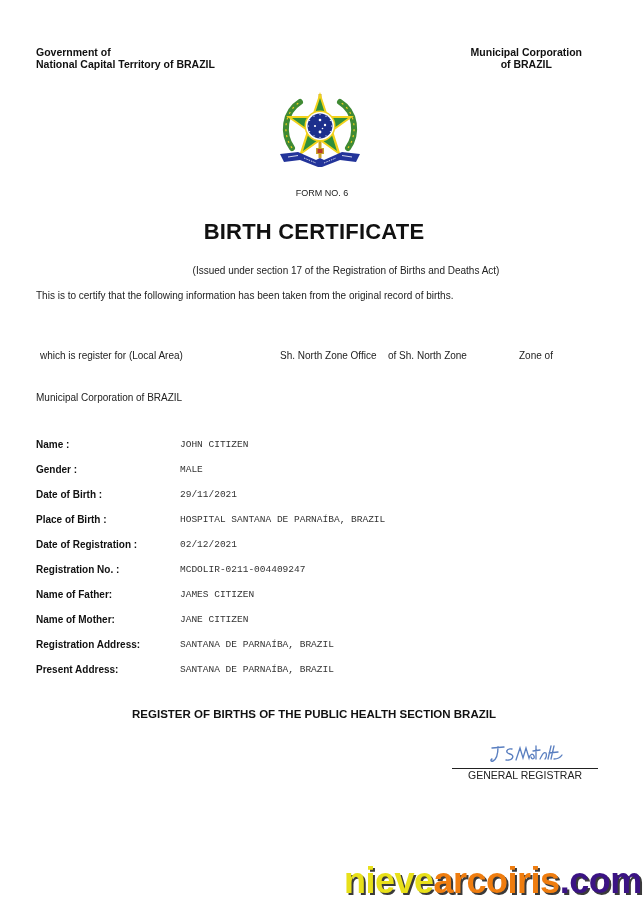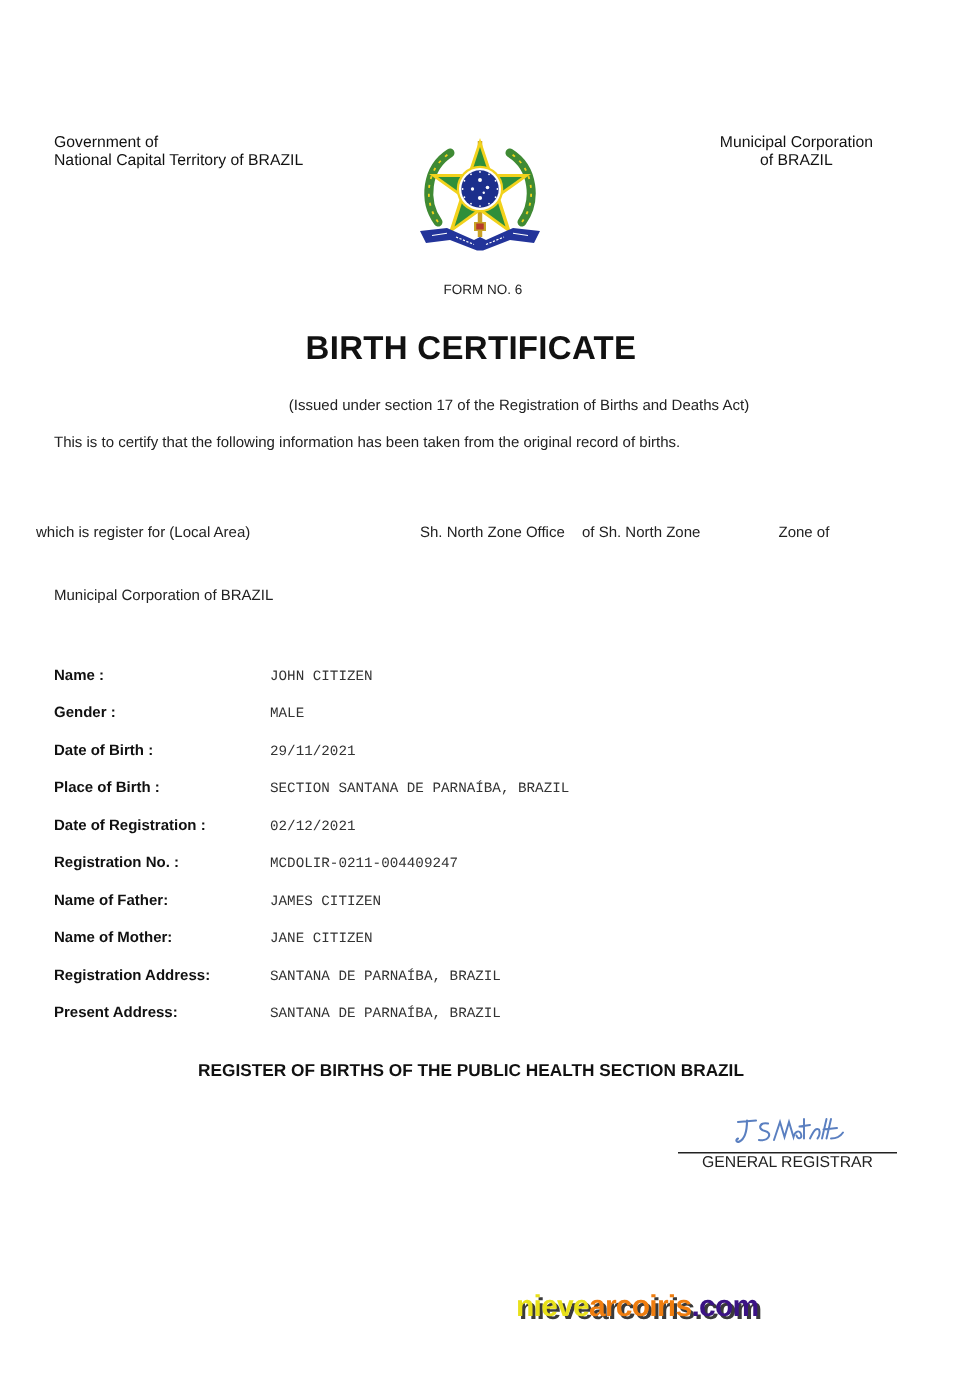--- a/index.html
+++ b/index.html
@@ -10,25 +10,24 @@
     body {
       width: 644px;
       height: 915px;
       position: relative;
       overflow: hidden;
       font-family: "Liberation Sans", sans-serif;
       color: #111111;
     }
     .abs { position: absolute; }
     .hdr {
-      font-weight: normal;
+      font-weight: bold;
       font-size: 10.5px;
       line-height: 12px;
       color: #111;
-      margin-top: 43px;
     }
     .hdr-left { left: 36px; top: 46px; }
     .hdr-right { right: 62px; top: 46px; text-align: center; }
 
     .emblem { left: 278px; top: 90px; width: 84px; height: 78px; }
 
     .form-no {
       left: 0; width: 644px; top: 188px;
       text-align: center; font-size: 9px; color: #222;
     }
@@ -38,31 +37,31 @@
       letter-spacing: 0.2px;
     }
     .subtitle {
       left: 0; width: 628px; top: 265px;
       text-align: center; font-size: 10px; color: #222; padding-left: 32px;
     }
     .para {
       font-size: 10px; color: #222;
     }
     .p1 { left: 36px; top: 290px; }
-    .p2a { left: 24px; top: 350px; }
+    .p2a { left: 40px; top: 350px; }
     .p2b { left: 243px; top: 350px; margin-left: 37px; }
     .p2c { left: 388px; top: 350px; }
     .p2d { left: 519px; top: 350px; }
     .p3 { left: 36px; top: 392px; }
 
     .fields { left: 36px; top: 431px; width: 560px; }
     .field-row {
       display: flex;
       height: 25px;
-      align-items: flex-end;
+      align-items: center;
     }
     .field-label {
       width: 144px;
       font-weight: bold;
       font-size: 10px;
       color: #111;
       padding-top: 1px;
     }
     .field-value {
       font-family: "Liberation Mono", monospace;
@@ -83,21 +82,21 @@
     }
     .sig-label {
       left: 452px; top: 769px; width: 146px;
       text-align: center; font-size: 10.5px; color: #222;
     }
 
     .watermark {
       left: 344px; top: 860px;
       font-family: "Liberation Sans", sans-serif;
       font-weight: bold;
-      font-size: 20px;
+      font-size: 36px;
       letter-spacing: -0.5px;
       text-shadow: 2px 2px 0 #3a3a3a;
     }
     .wm-1 { color: #e8e01a; }
     .wm-2 { color: #ef7d0f; }
     .wm-3 { color: #3b1384; }
   </style>
 </head>
 <body>
 
@@ -177,21 +176,21 @@
   <div class="field-row">
     <div class="field-label">Gender :</div>
     <div class="field-value">MALE</div>
   </div>
   <div class="field-row">
     <div class="field-label">Date of Birth :</div>
     <div class="field-value">29/11/2021</div>
   </div>
   <div class="field-row">
     <div class="field-label">Place of Birth :</div>
-    <div class="field-value">SECTION SANTANA DE PARNAÍBA, BRAZIL</div>
+    <div class="field-value">HOSPITAL SANTANA DE PARNAÍBA, BRAZIL</div>
   </div>
   <div class="field-row">
     <div class="field-label">Date of Registration :</div>
     <div class="field-value">02/12/2021</div>
   </div>
   <div class="field-row">
     <div class="field-label">Registration No. :</div>
     <div class="field-value">MCDOLIR-0211-004409247</div>
   </div>
   <div class="field-row">

